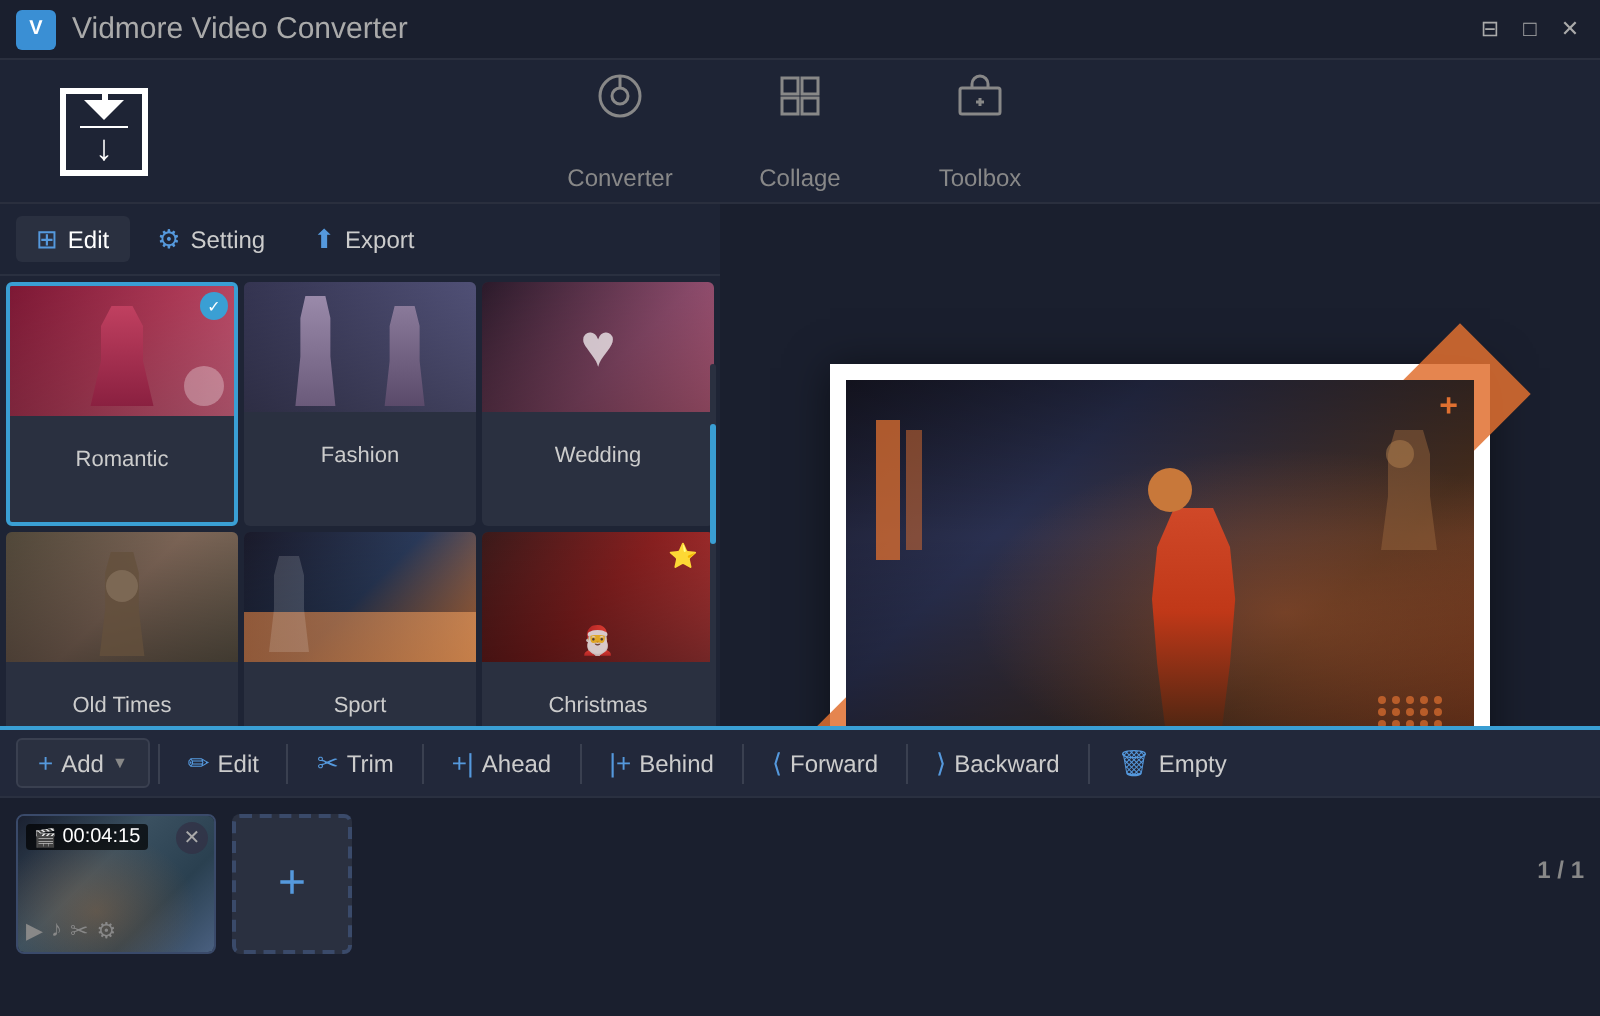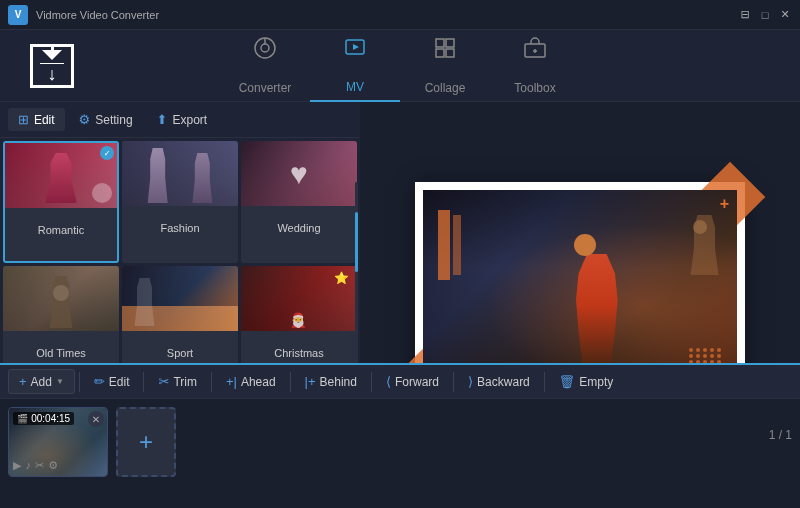--- a/index.html
+++ b/index.html
@@ -29,21 +29,21 @@
       border-radius: 3px;
       display: flex;
       align-items: center;
       justify-content: center;
       margin-right: 8px;
       font-size: 10px;
       font-weight: bold;
       color: #fff;
     }
     #titlebar-title {
-      font-size: 11px;
+      font-size: 15px;
       color: #aaa;
       flex: 1;
     }
     #titlebar-controls {
       display: flex;
       gap: 6px;
     }
     .title-btn {
       width: 14px;
       height: 14px;
@@ -593,29 +593,20 @@
     <div class="nav-tab-icon">
       <svg width="24" height="24" viewBox="0 0 24 24" fill="none" stroke="#888" stroke-width="1.5">
         <circle cx="12" cy="12" r="10"></circle>
         <circle cx="12" cy="12" r="4"></circle>
         <line x1="12" y1="2" x2="12" y2="8"></line>
       </svg>
     </div>
     <span class="nav-tab-label">Converter</span>
   </div>
 
-  <div class="nav-tab active">
-    <div class="nav-tab-icon">
-      <svg width="24" height="24" viewBox="0 0 24 24" fill="none" stroke="#3a9fd4" stroke-width="1.5">
-        <rect x="3" y="5" width="18" height="14" rx="2"></rect>
-        <polygon points="10,9 10,15 16,12" fill="#3a9fd4" stroke="none"></polygon>
-      </svg>
-    </div>
-    <span class="nav-tab-label" style="color:#3a9fd4;">MV</span>
-  </div>
 
   <div class="nav-tab">
     <div class="nav-tab-icon">
       <svg width="24" height="24" viewBox="0 0 24 24" fill="none" stroke="#888" stroke-width="1.5">
         <rect x="3" y="3" width="8" height="8"></rect>
         <rect x="13" y="3" width="8" height="8"></rect>
         <rect x="3" y="13" width="8" height="8"></rect>
         <rect x="13" y="13" width="8" height="8"></rect>
       </svg>
     </div>
@@ -856,15 +847,15 @@
       <div class="clip-icons">
         <span>▶</span>
         <span>♪</span>
         <span>✂</span>
         <span>⚙</span>
       </div>
     </div>
 
     <div class="add-clip-btn">+</div>
 
-    <div id="page-counter" style="position:static;margin-left:auto;color:#888;font-size:12px;align-self:center;">1 / 1</div>
+    <div id="page-counter" style="position:static;margin-left:auto;color:#888;font-size:12px;align-self:center;font-weight:bold;">1 / 1</div>
   </div>
 </div>
 
 </body></html>

